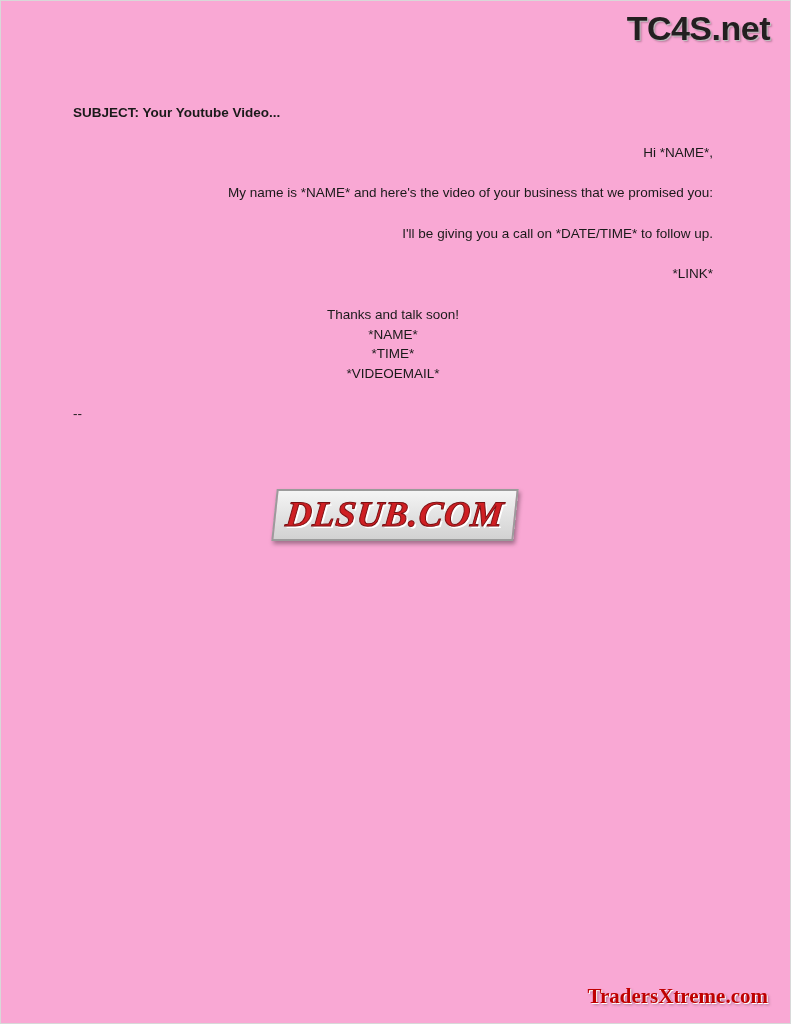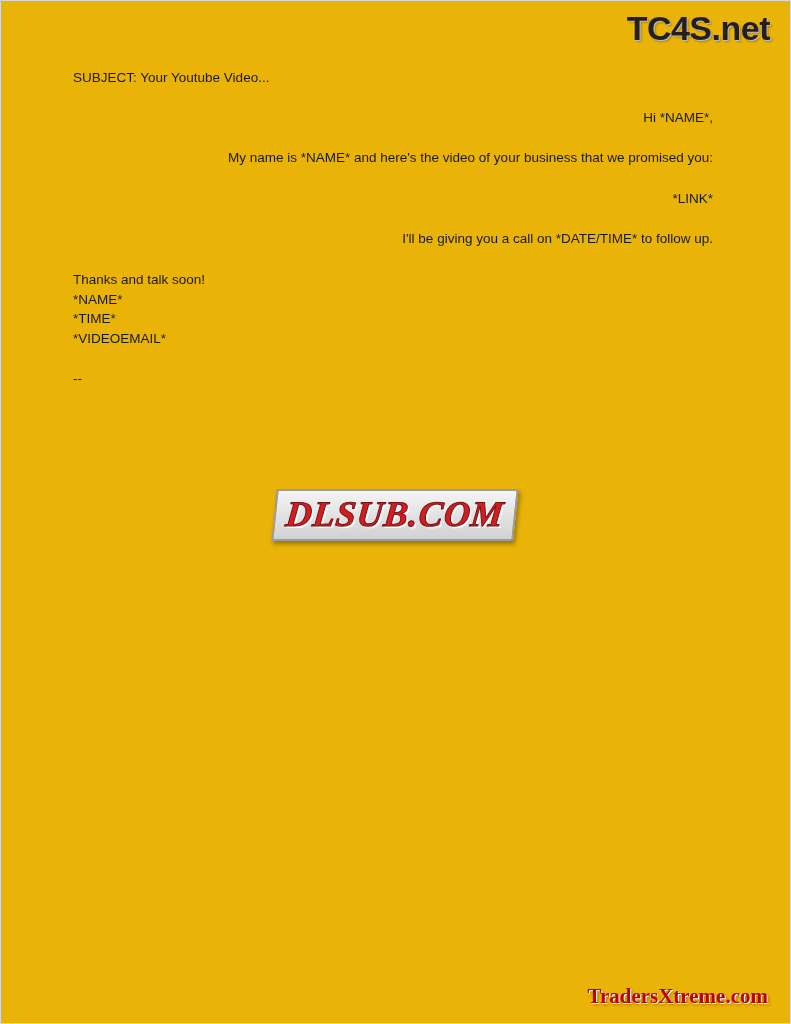--- a/index.html
+++ b/index.html
@@ -7,21 +7,21 @@
     padding: 0;
     background: #ffffff;
   }
   body {
     font-family: "Liberation Sans", sans-serif;
   }
   .page {
     position: relative;
     width: 791px;
     height: 1024px;
-    background: #eab308;
+    background: #f9a8d4;
     border: 1px solid #d8d8d8;
     box-sizing: border-box;
     overflow: hidden;
   }
 
   
   .brand-top {
     position: absolute;
     top: 8px;
     right: 20px;
@@ -39,33 +39,35 @@
     position: absolute;
     left: 72px;
     top: 68px;
     width: 640px;
     font-family: "Liberation Sans", sans-serif;
     font-size: 13.5px;
     color: #1a1a1a;
     line-height: 1.35;
   }
   .letter .subject {
-    font-weight: normal;
+    font-weight: bold;
     margin-bottom: 22px;
+    margin-top: 35px;
   }
   .letter p {
     margin: 0 0 22px 0;
     text-align: right;
   }
   .letter .sig {
     margin: 0 0 22px 0;
   }
   .letter .sig div {
     margin: 0;
     line-height: 1.45;
+    text-align: center;
   }
   .letter .dashes {
     margin: 0;
   }
 
   
   .watermark {
     position: absolute;
     left: 0;
     right: 0;
@@ -111,23 +113,23 @@
   <div class="brand-top">TC4S.net</div>
 
   <div class="letter">
 
     <div class="subject">SUBJECT: Your Youtube Video...</div>
 
     <p>Hi *NAME*,</p>
 
     <p>My name is *NAME* and here's the video of your business that we promised you:</p>
 
+    <p>I'll be giving you a call on *DATE/TIME* to follow up.</p>
+
     <p>*LINK*</p>
-
-    <p>I'll be giving you a call on *DATE/TIME* to follow up.</p>
 
     <div class="sig">
       <div>Thanks and talk soon!</div>
       <div>*NAME*</div>
       <div>*TIME*</div>
       <div>*VIDEOEMAIL*</div>
     </div>
 
     <div class="dashes">--</div>
 

